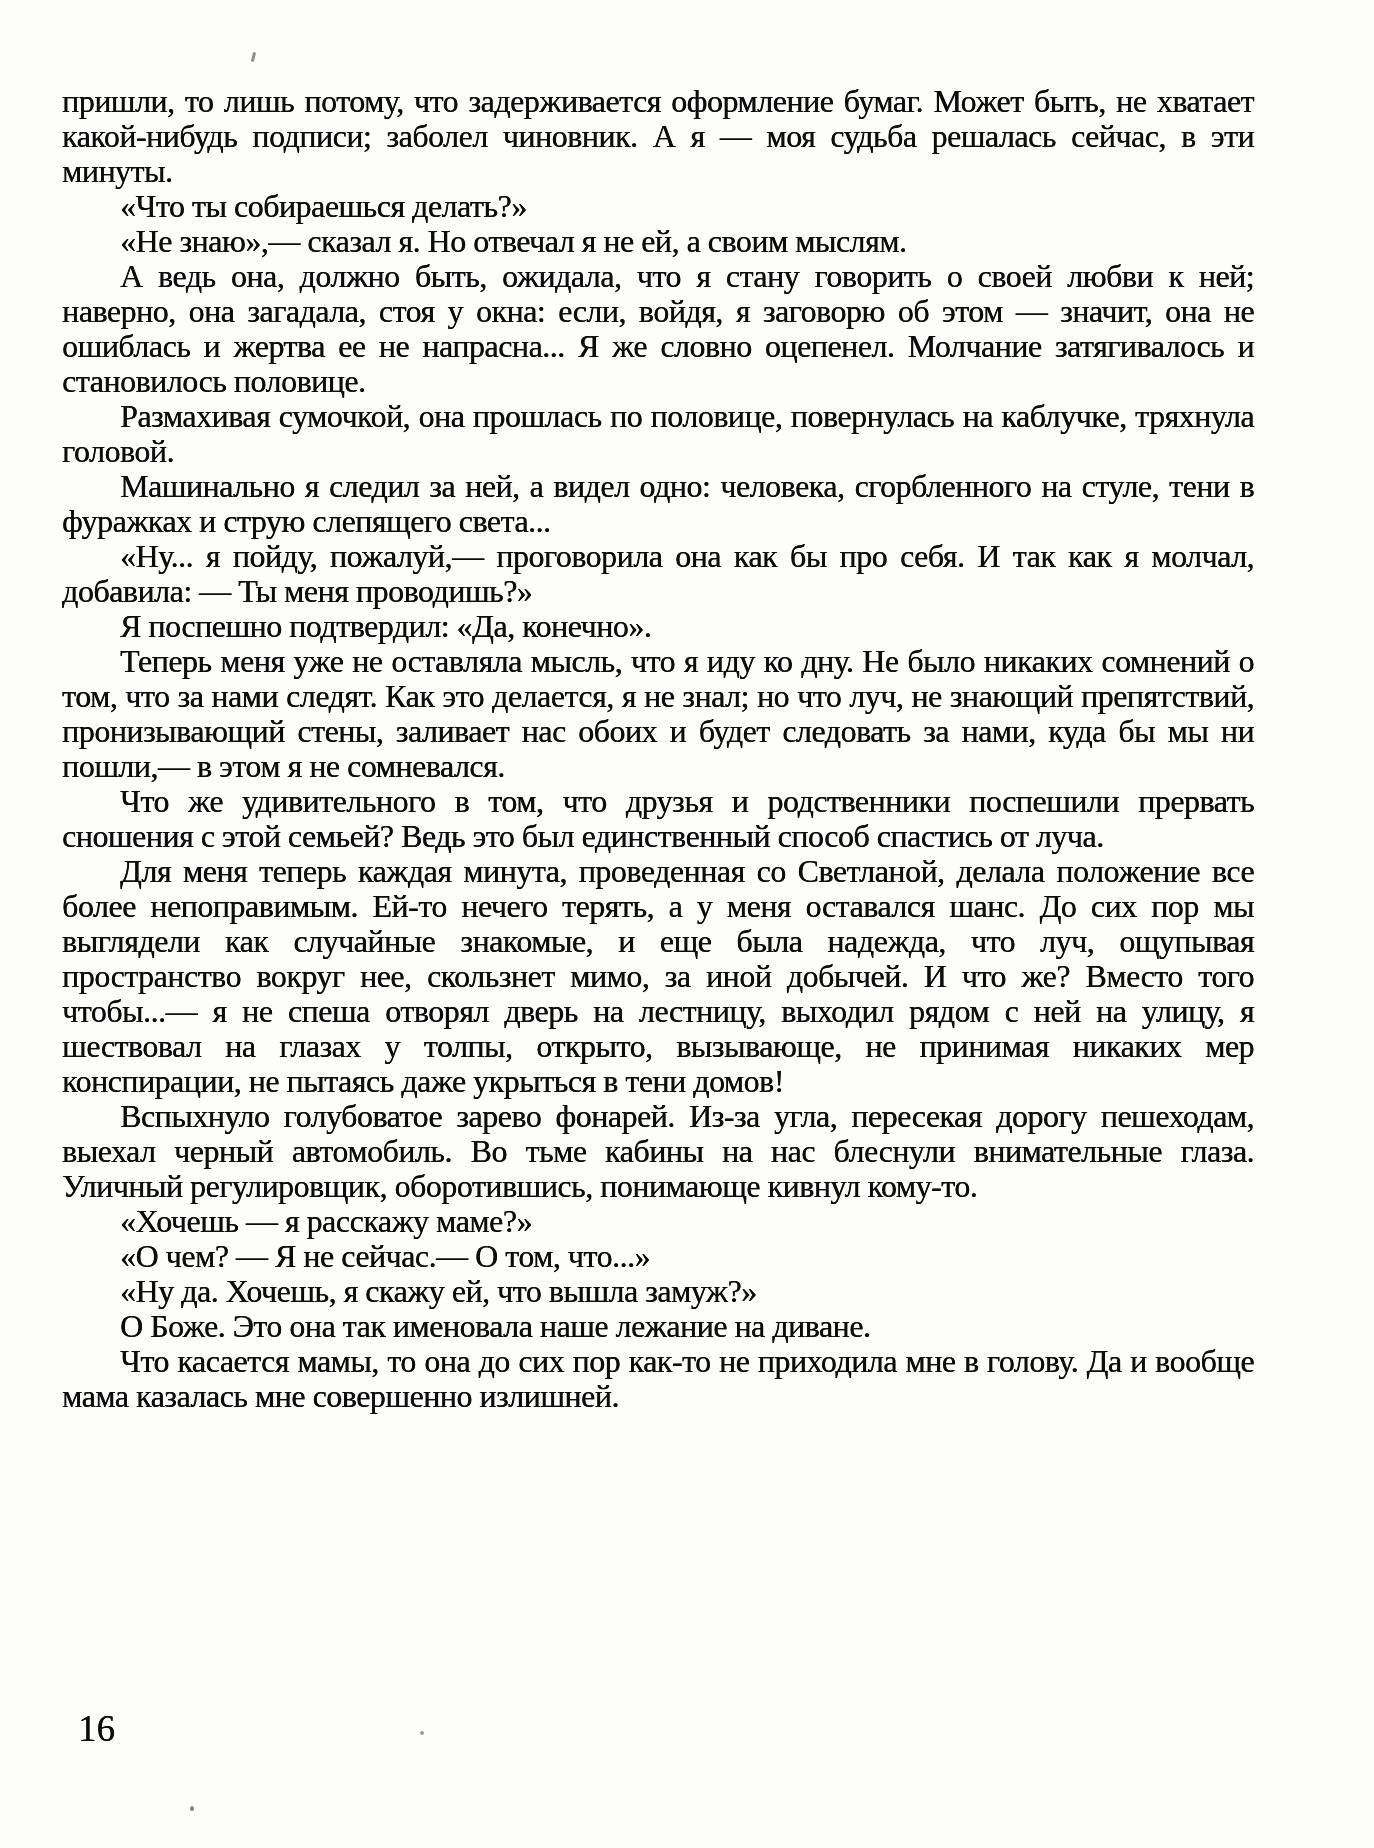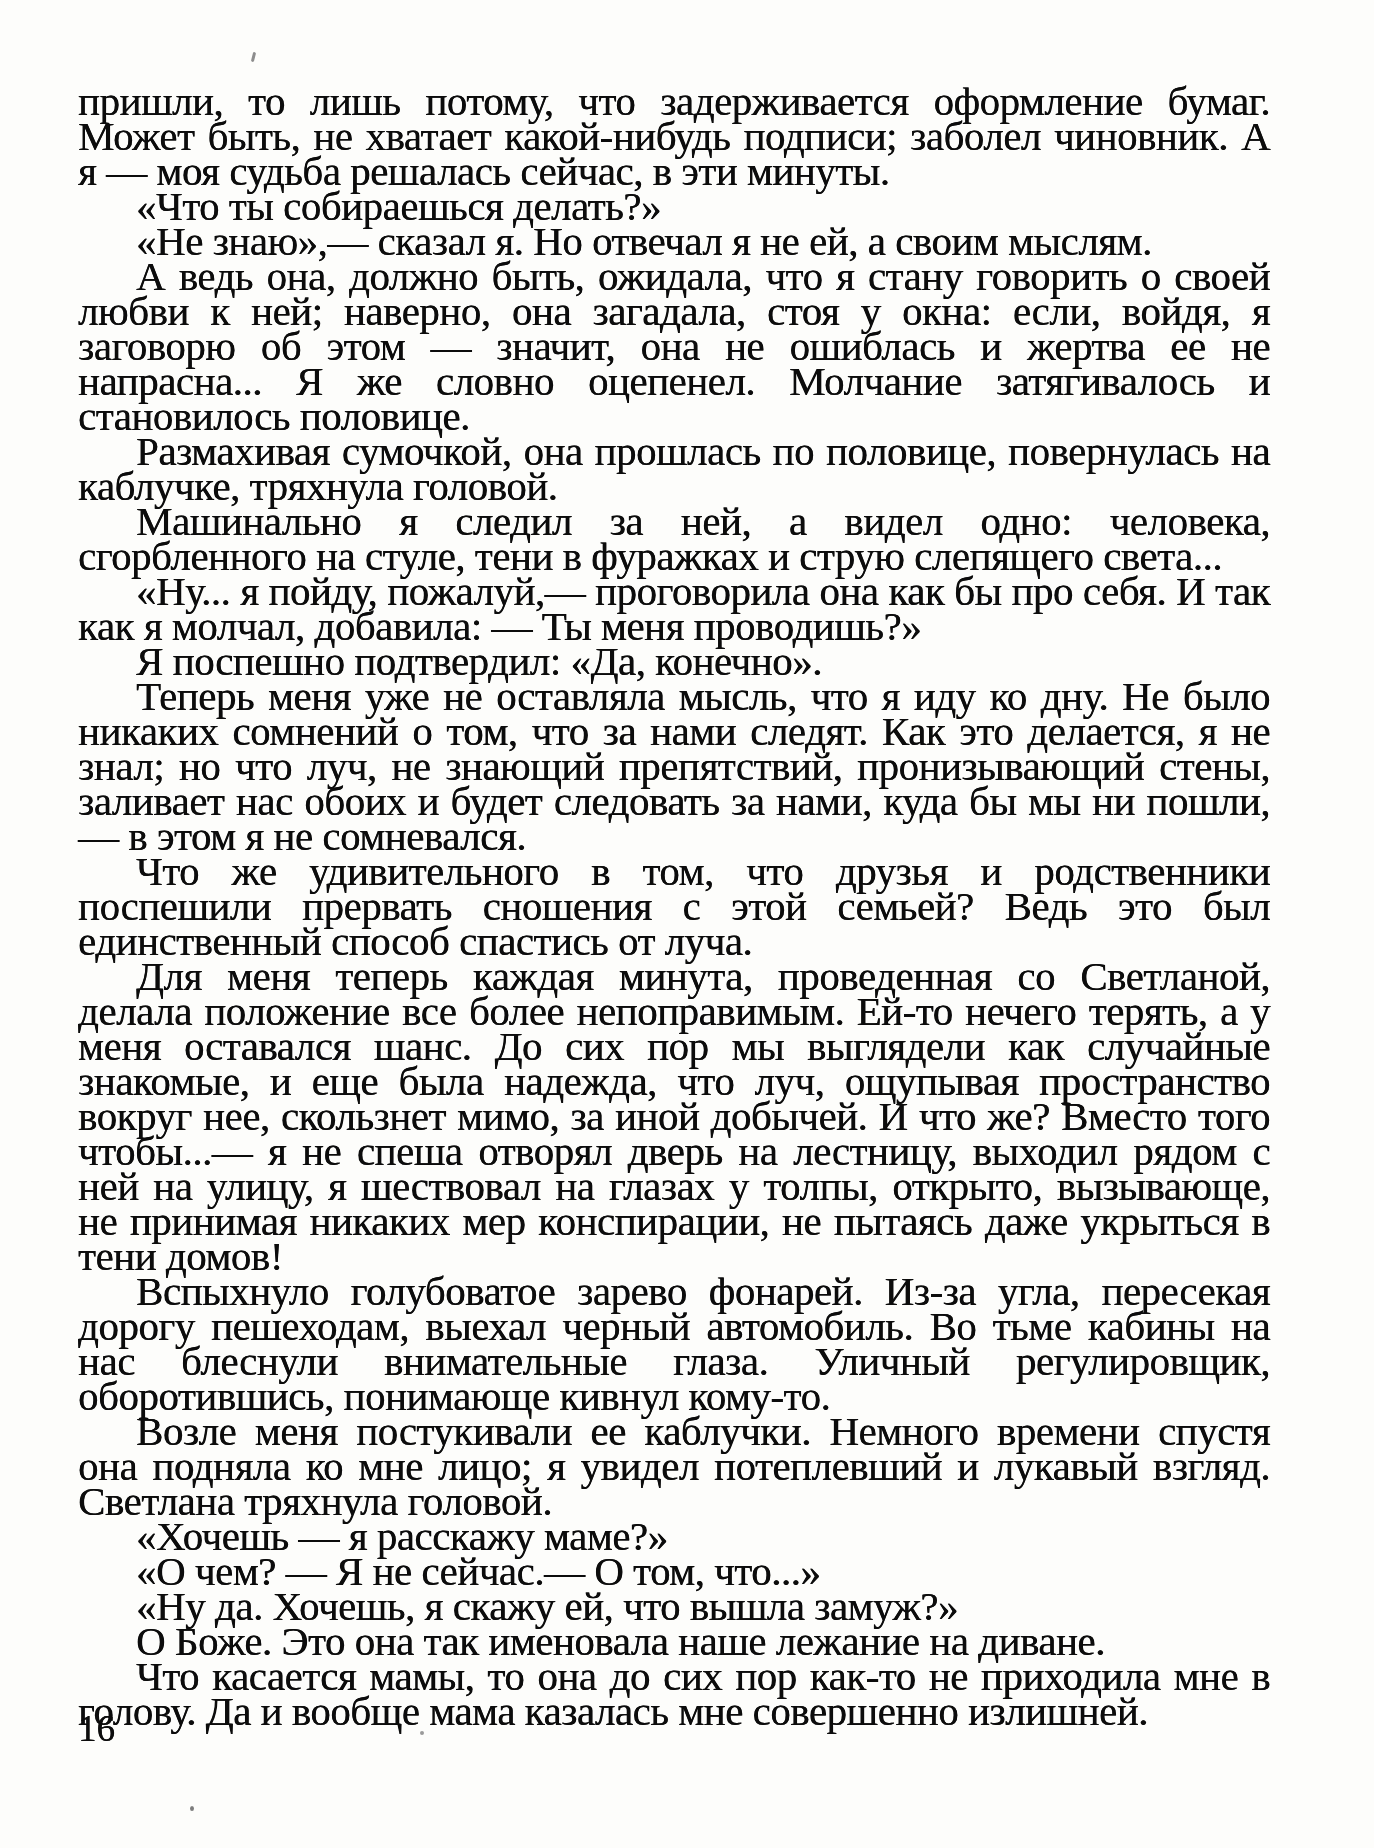--- a/index.html
+++ b/index.html
@@ -11,24 +11,24 @@
     position: relative;
     width: 1374px;
     height: 1848px;
     background: #fdfdfb;
     color: #0c0c0c;
     font-family: "Liberation Serif", serif;
     overflow: hidden;
   }
   .text-block {
     position: absolute;
-    left: 78px;
+    left: 62px;
     top: 84px;
     width: 1192px;
-    font-size: 41px;
+    font-size: 32px;
     line-height: 35px;
     letter-spacing: -0.5px;
     text-align: justify;
     text-shadow: 0.35px 0 0 currentColor; 
   }
   .text-block p {
     margin: 0;
     padding: 0;
     text-indent: 58px;
   }
@@ -82,21 +82,20 @@
     <p>«Не знаю»,— сказал я. Но отвечал я не ей, а своим мыслям.</p>
     <p>А ведь она, должно быть, ожидала, что я стану говорить о своей любви к ней; наверно, она загадала, стоя у окна: если, войдя, я заговорю об этом — значит, она не ошиблась и жертва ее не напрасна... Я же словно оцепенел. Молчание затягивалось и становилось половице.</p>
     <p>Размахивая сумочкой, она прошлась по половице, повернулась на каблучке, тряхнула головой.</p>
     <p>Машинально я следил за ней, а видел одно: человека, сгорбленного на стуле, тени в фуражках и струю слепящего света...</p>
     <p>«Ну... я пойду, пожалуй,— проговорила она как бы про себя. И так как я молчал, добавила: — Ты меня проводишь?»</p>
     <p>Я поспешно подтвердил: «Да, конечно».</p>
     <p>Теперь меня уже не оставляла мысль, что я иду ко дну. Не было никаких сомнений о том, что за нами следят. Как это делается, я не знал; но что луч, не знающий препятствий, пронизывающий стены, заливает нас обоих и будет следовать за нами, куда бы мы ни пошли,— в этом я не сомневался.</p>
     <p>Что же удивительного в том, что друзья и родственники поспешили прервать сношения с этой семьей? Ведь это был единственный способ спастись от луча.</p>
     <p>Для меня теперь каждая минута, проведенная со Светланой, делала положение все более непоправимым. Ей-то нечего терять, а у меня оставался шанс. До сих пор мы выглядели как случайные знакомые, и еще была надежда, что луч, ощупывая пространство вокруг нее, скользнет мимо, за иной добычей. И что же? Вместо того чтобы...— я не спеша отворял дверь на лестницу, выходил рядом с ней на улицу, я шествовал на глазах у толпы, открыто, вызывающе, не принимая никаких мер конспирации, не пытаясь даже укрыться в тени домов!</p>
     <p>Вспыхнуло голубоватое зарево фонарей. Из-за угла, пересекая дорогу пешеходам, выехал черный автомобиль. Во тьме кабины на нас блеснули внимательные глаза. Уличный регулировщик, оборотившись, понимающе кивнул кому-то.</p>
-    <p>Возле меня постукивали ее каблучки. Немного времени спустя она подняла ко мне лицо; я увидел потеплевший и лукавый взгляд. Светлана тряхнула головой.</p>
     <p>«Хочешь — я расскажу маме?»</p>
     <p>«О чем? — Я не сейчас.— О том, что...»</p>
     <p>«Ну да. Хочешь, я скажу ей, что вышла замуж?»</p>
     <p>О Боже. Это она так именовала наше лежание на диване.</p>
     <p>Что касается мамы, то она до сих пор как-то не приходила мне в голову. Да и вообще мама казалась мне совершенно излишней.</p>
   </div>
 
   <span class="speck speck-mid"></span>
 
   <div class="page-number">16</div>

